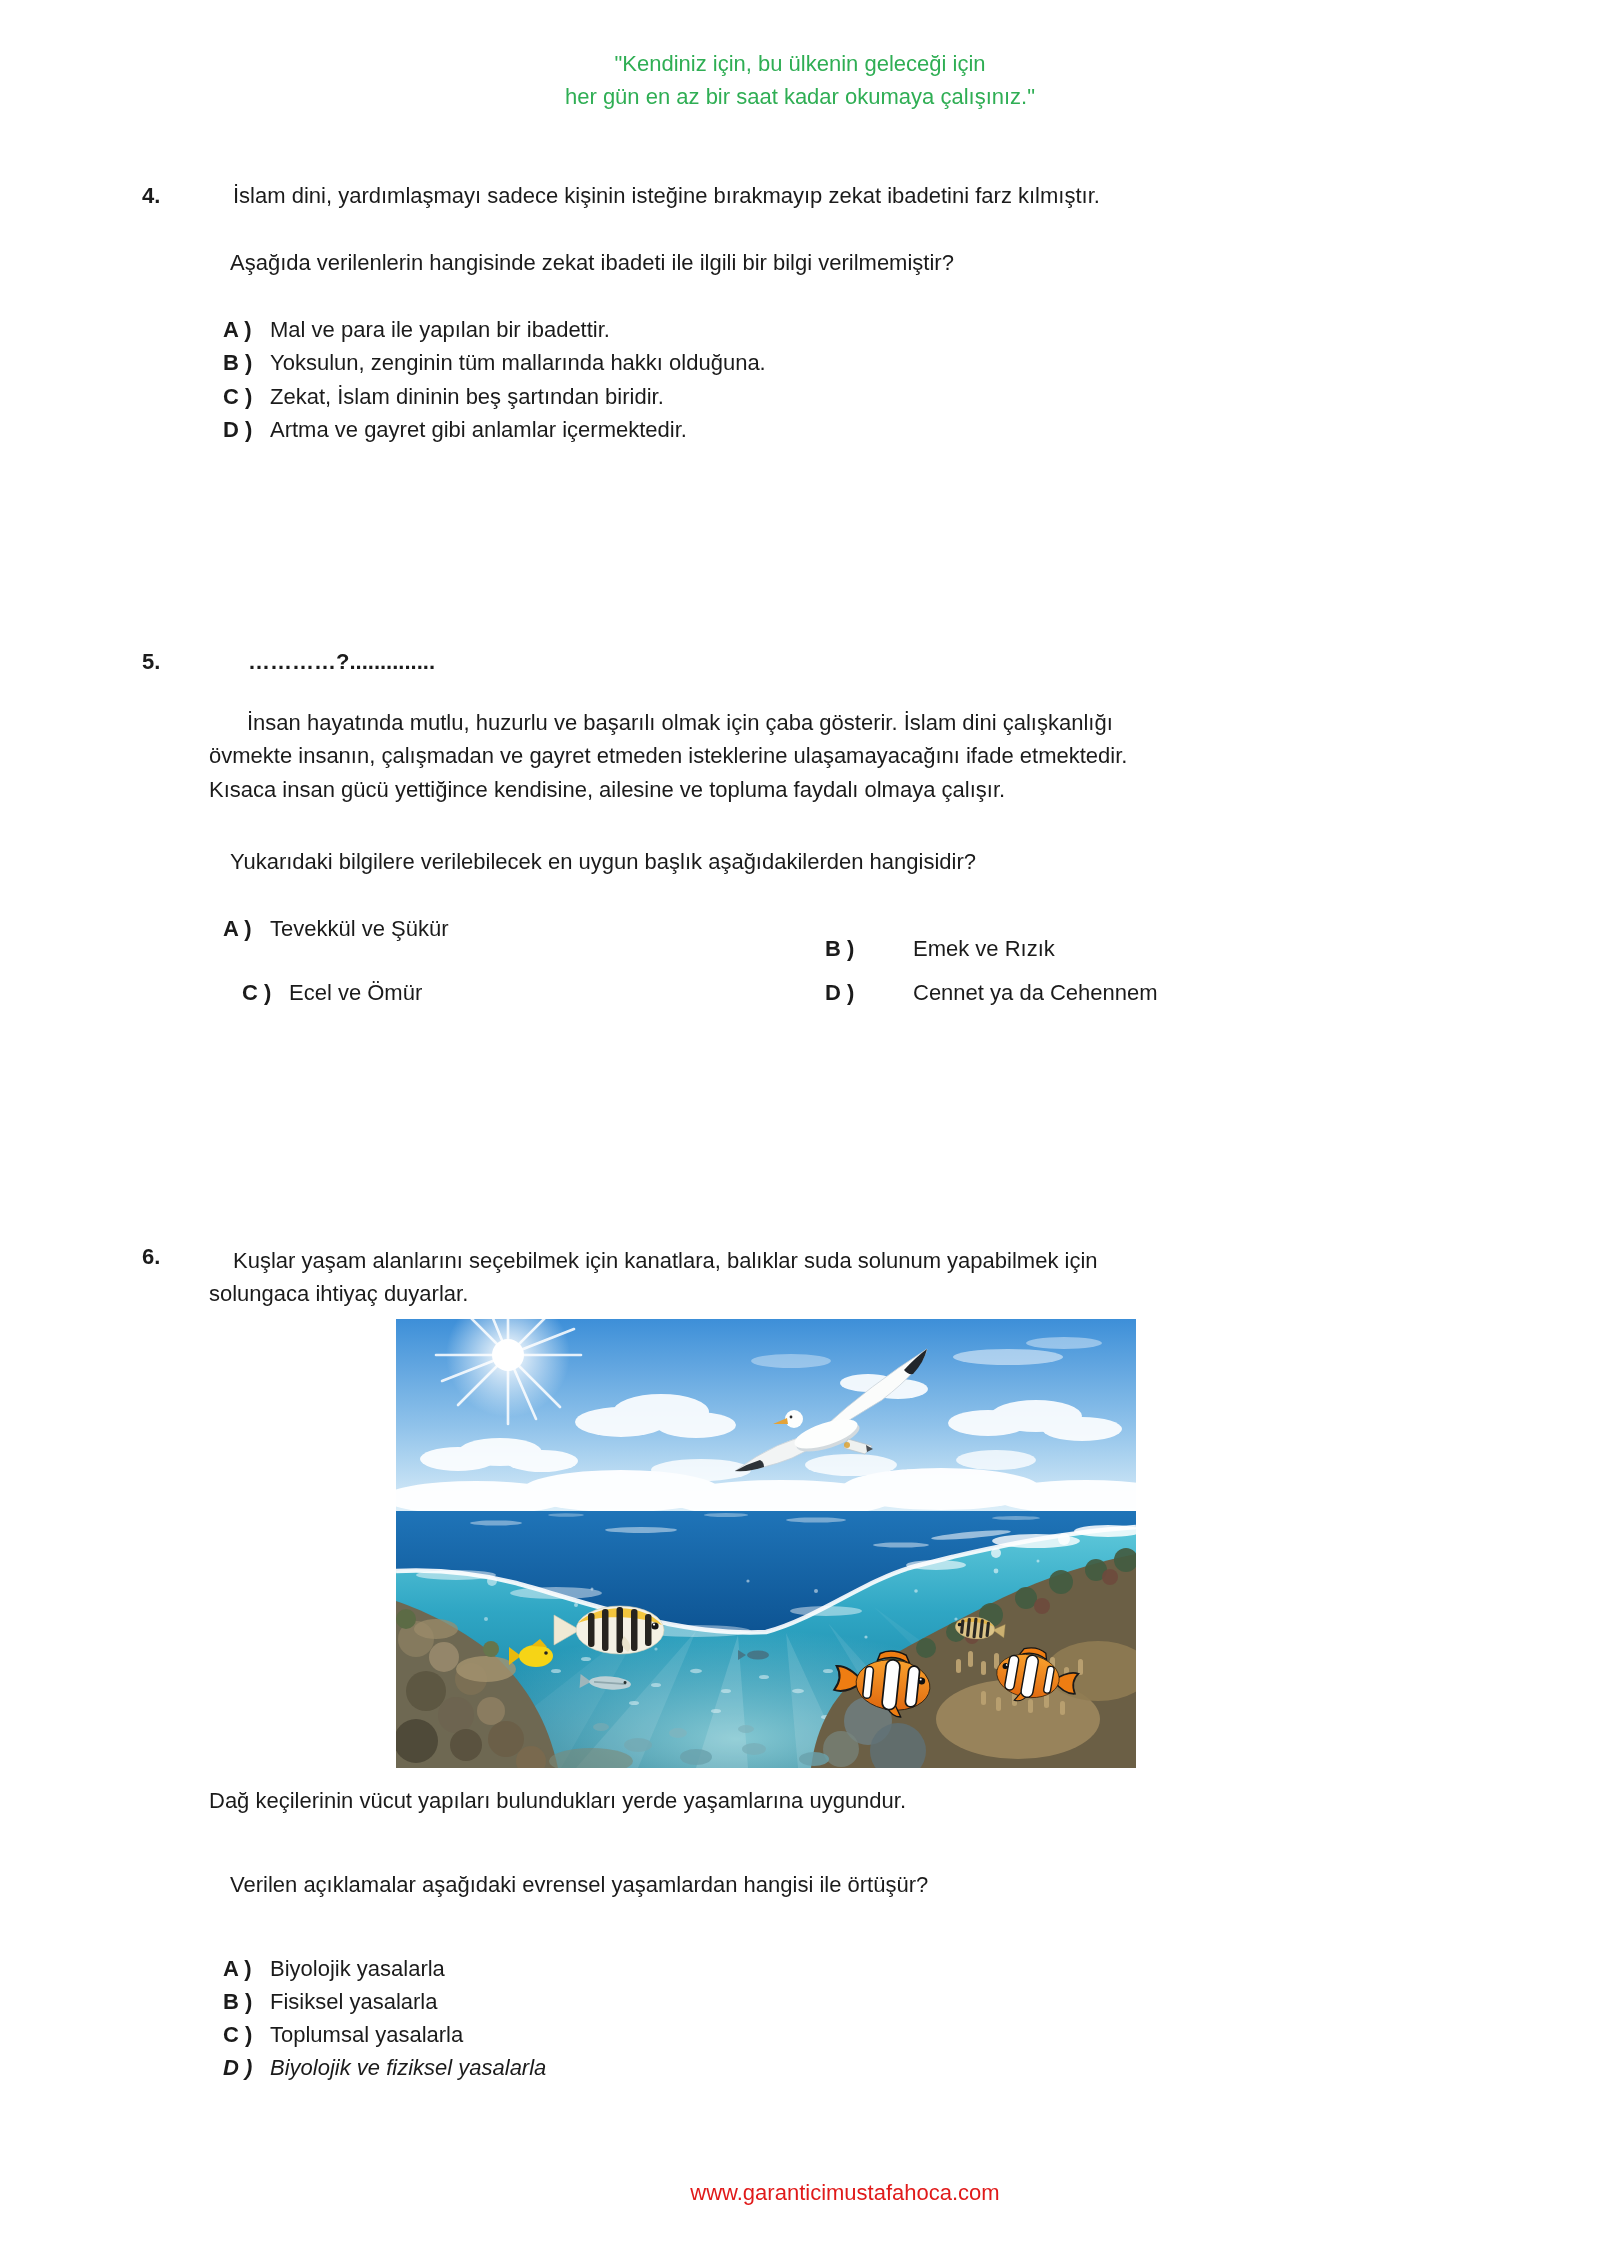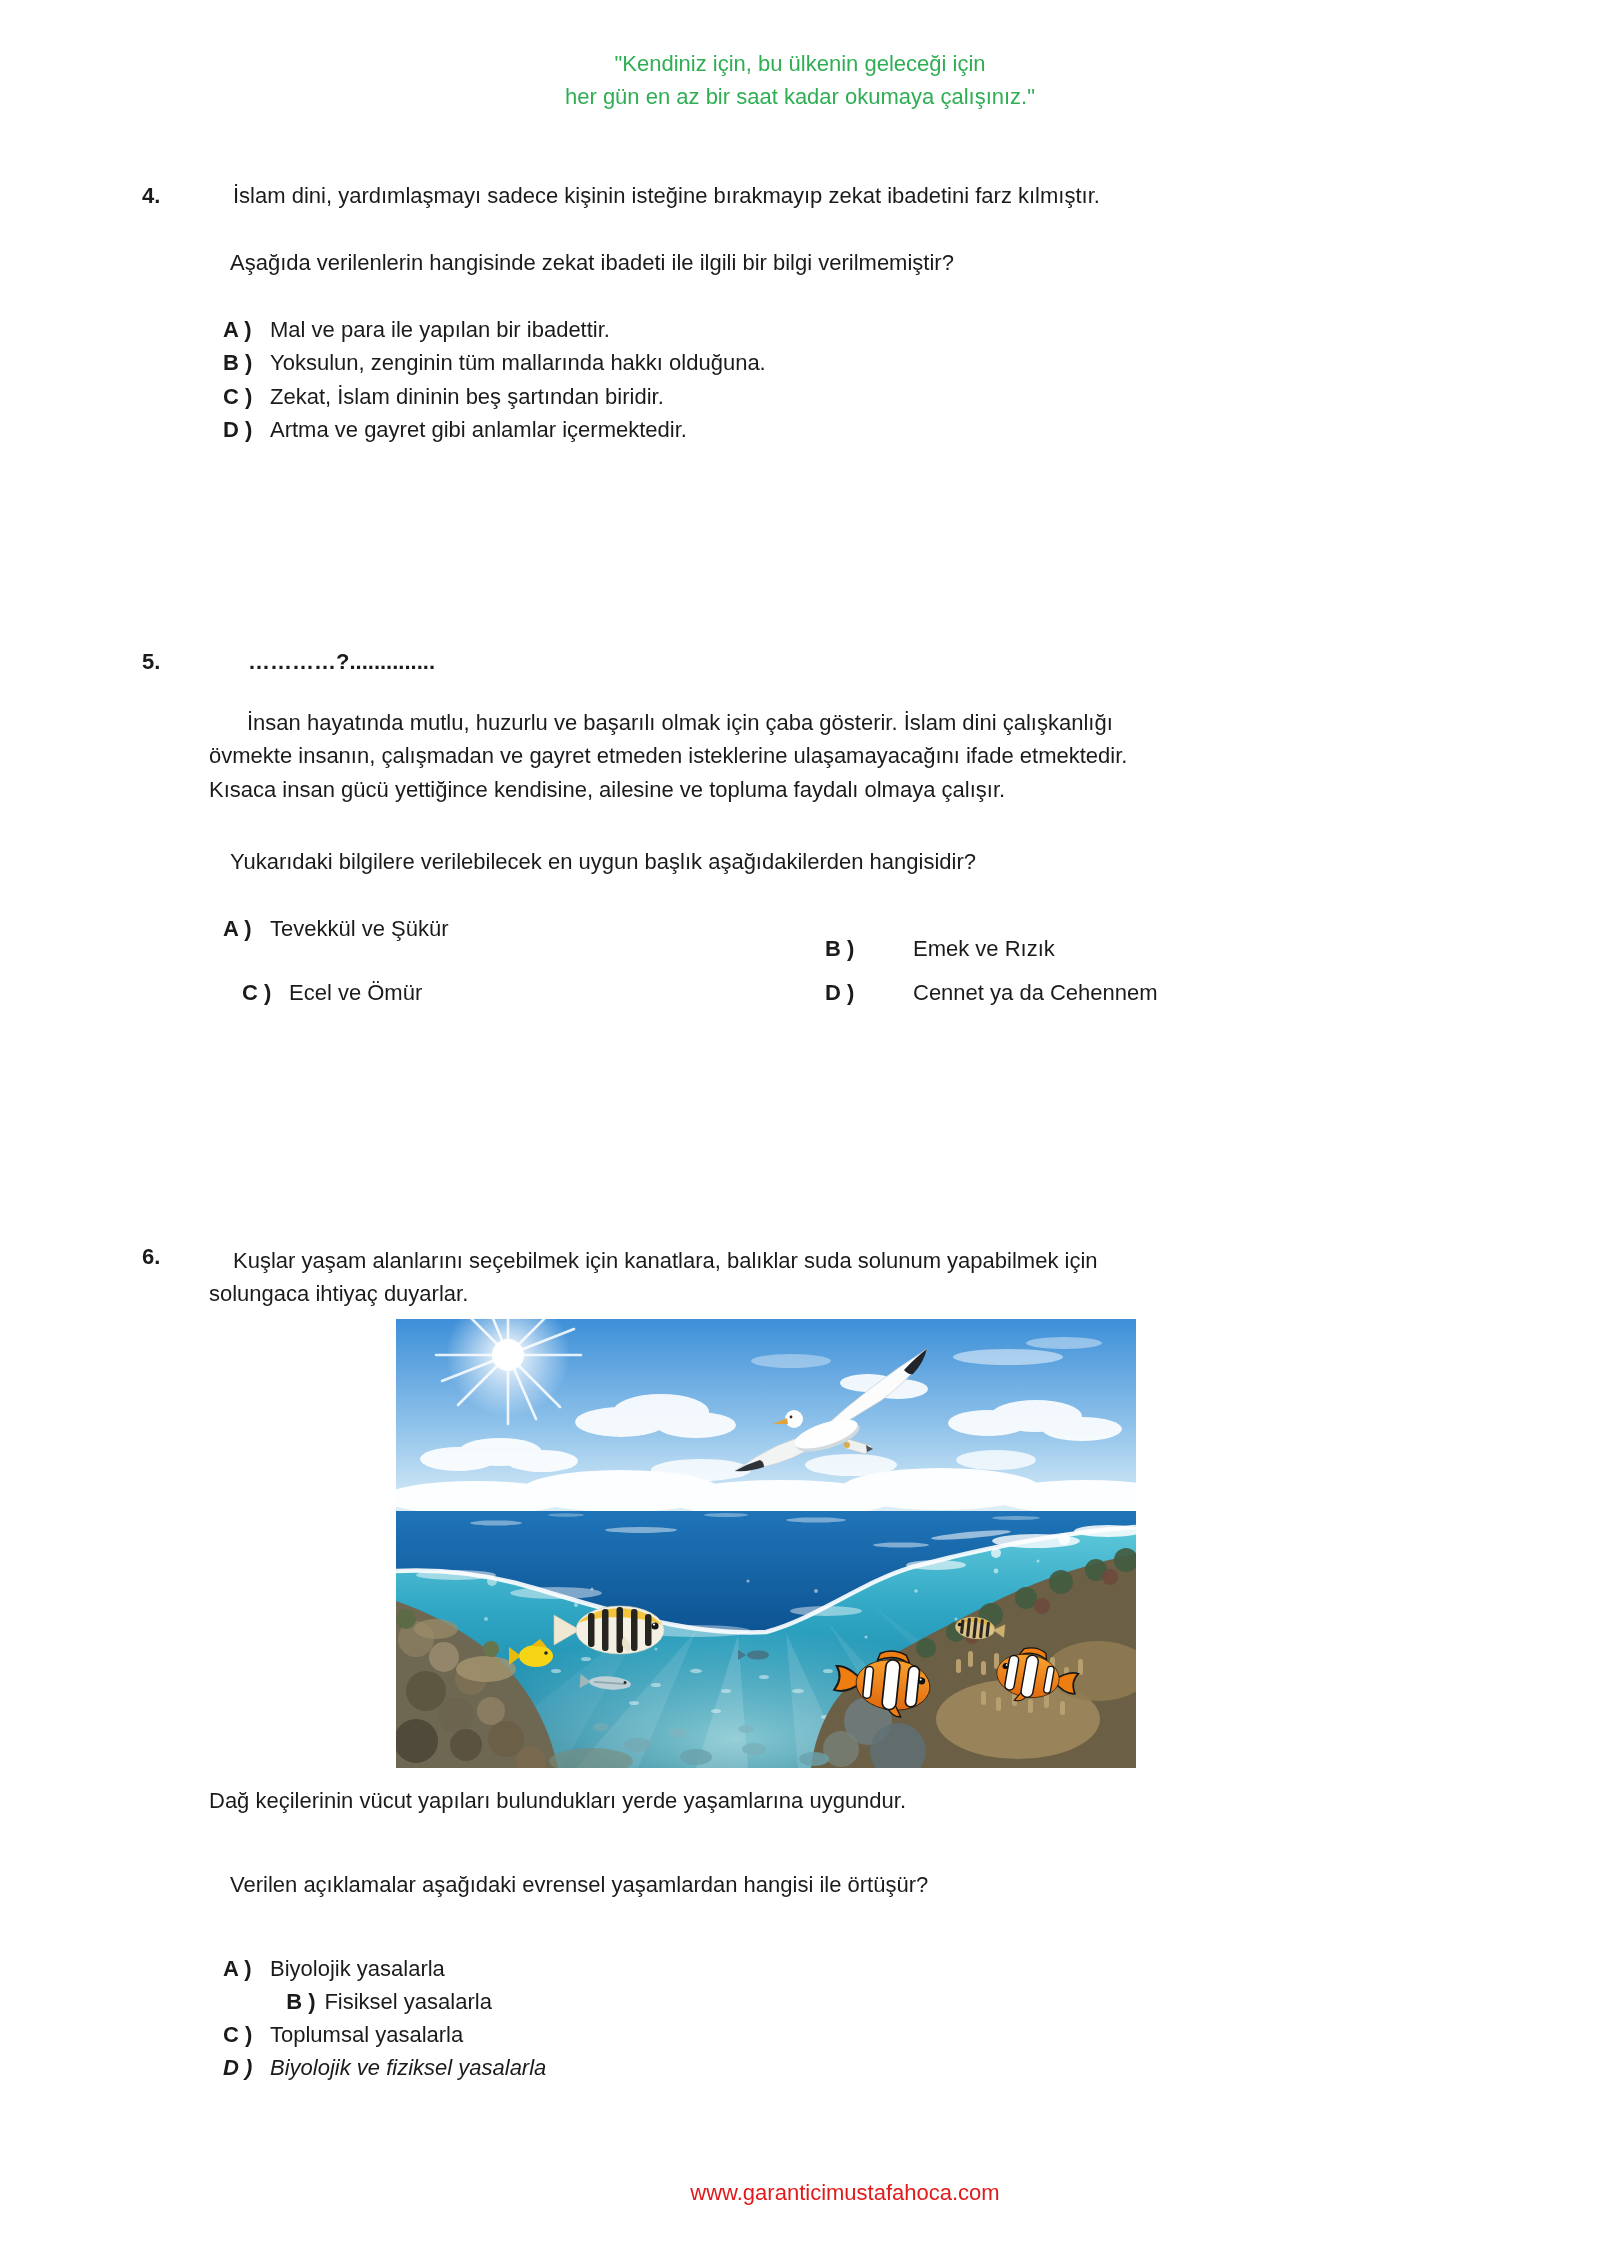--- a/index.html
+++ b/index.html
@@ -376,20 +376,20 @@
       </g>
     </svg>
   </div>
 
   <div class="abs" style="left:209px;top:1784px;line-height:33.3px;">
     <div class="line">Dağ keçilerinin vücut yapıları bulundukları yerde yaşamlarına uygundur.</div>
   </div>
   <div class="abs line" style="left:230px;top:1872px;">Verilen açıklamalar aşağıdaki evrensel yaşamlardan hangisi ile örtüşür?</div>
   <div class="abs" style="left:223px;top:1952px;">
     <div class="opt-row" style="line-height:33px;"><span class="opt-letter">A )</span><span>Biyolojik yasalarla</span></div>
-    <div class="opt-row" style="line-height:33px;text-align:center;"><span class="opt-letter">B )</span><span>Fisiksel yasalarla</span></div>
+    <div class="opt-row" style="line-height:33px;"><span class="opt-letter">B )</span><span>Fisiksel yasalarla</span></div>
     <div class="opt-row" style="line-height:33px;"><span class="opt-letter">C )</span><span>Toplumsal yasalarla</span></div>
     <div class="opt-row" style="line-height:33px;font-style:italic;"><span class="opt-letter">D )</span><span>Biyolojik ve fiziksel yasalarla</span></div>
   </div>
 
   <div class="abs center red line" style="top:2180px;margin-left:45px;">www.garanticimustafahoca.com</div>
 
 </div>
 
 </body></html>

